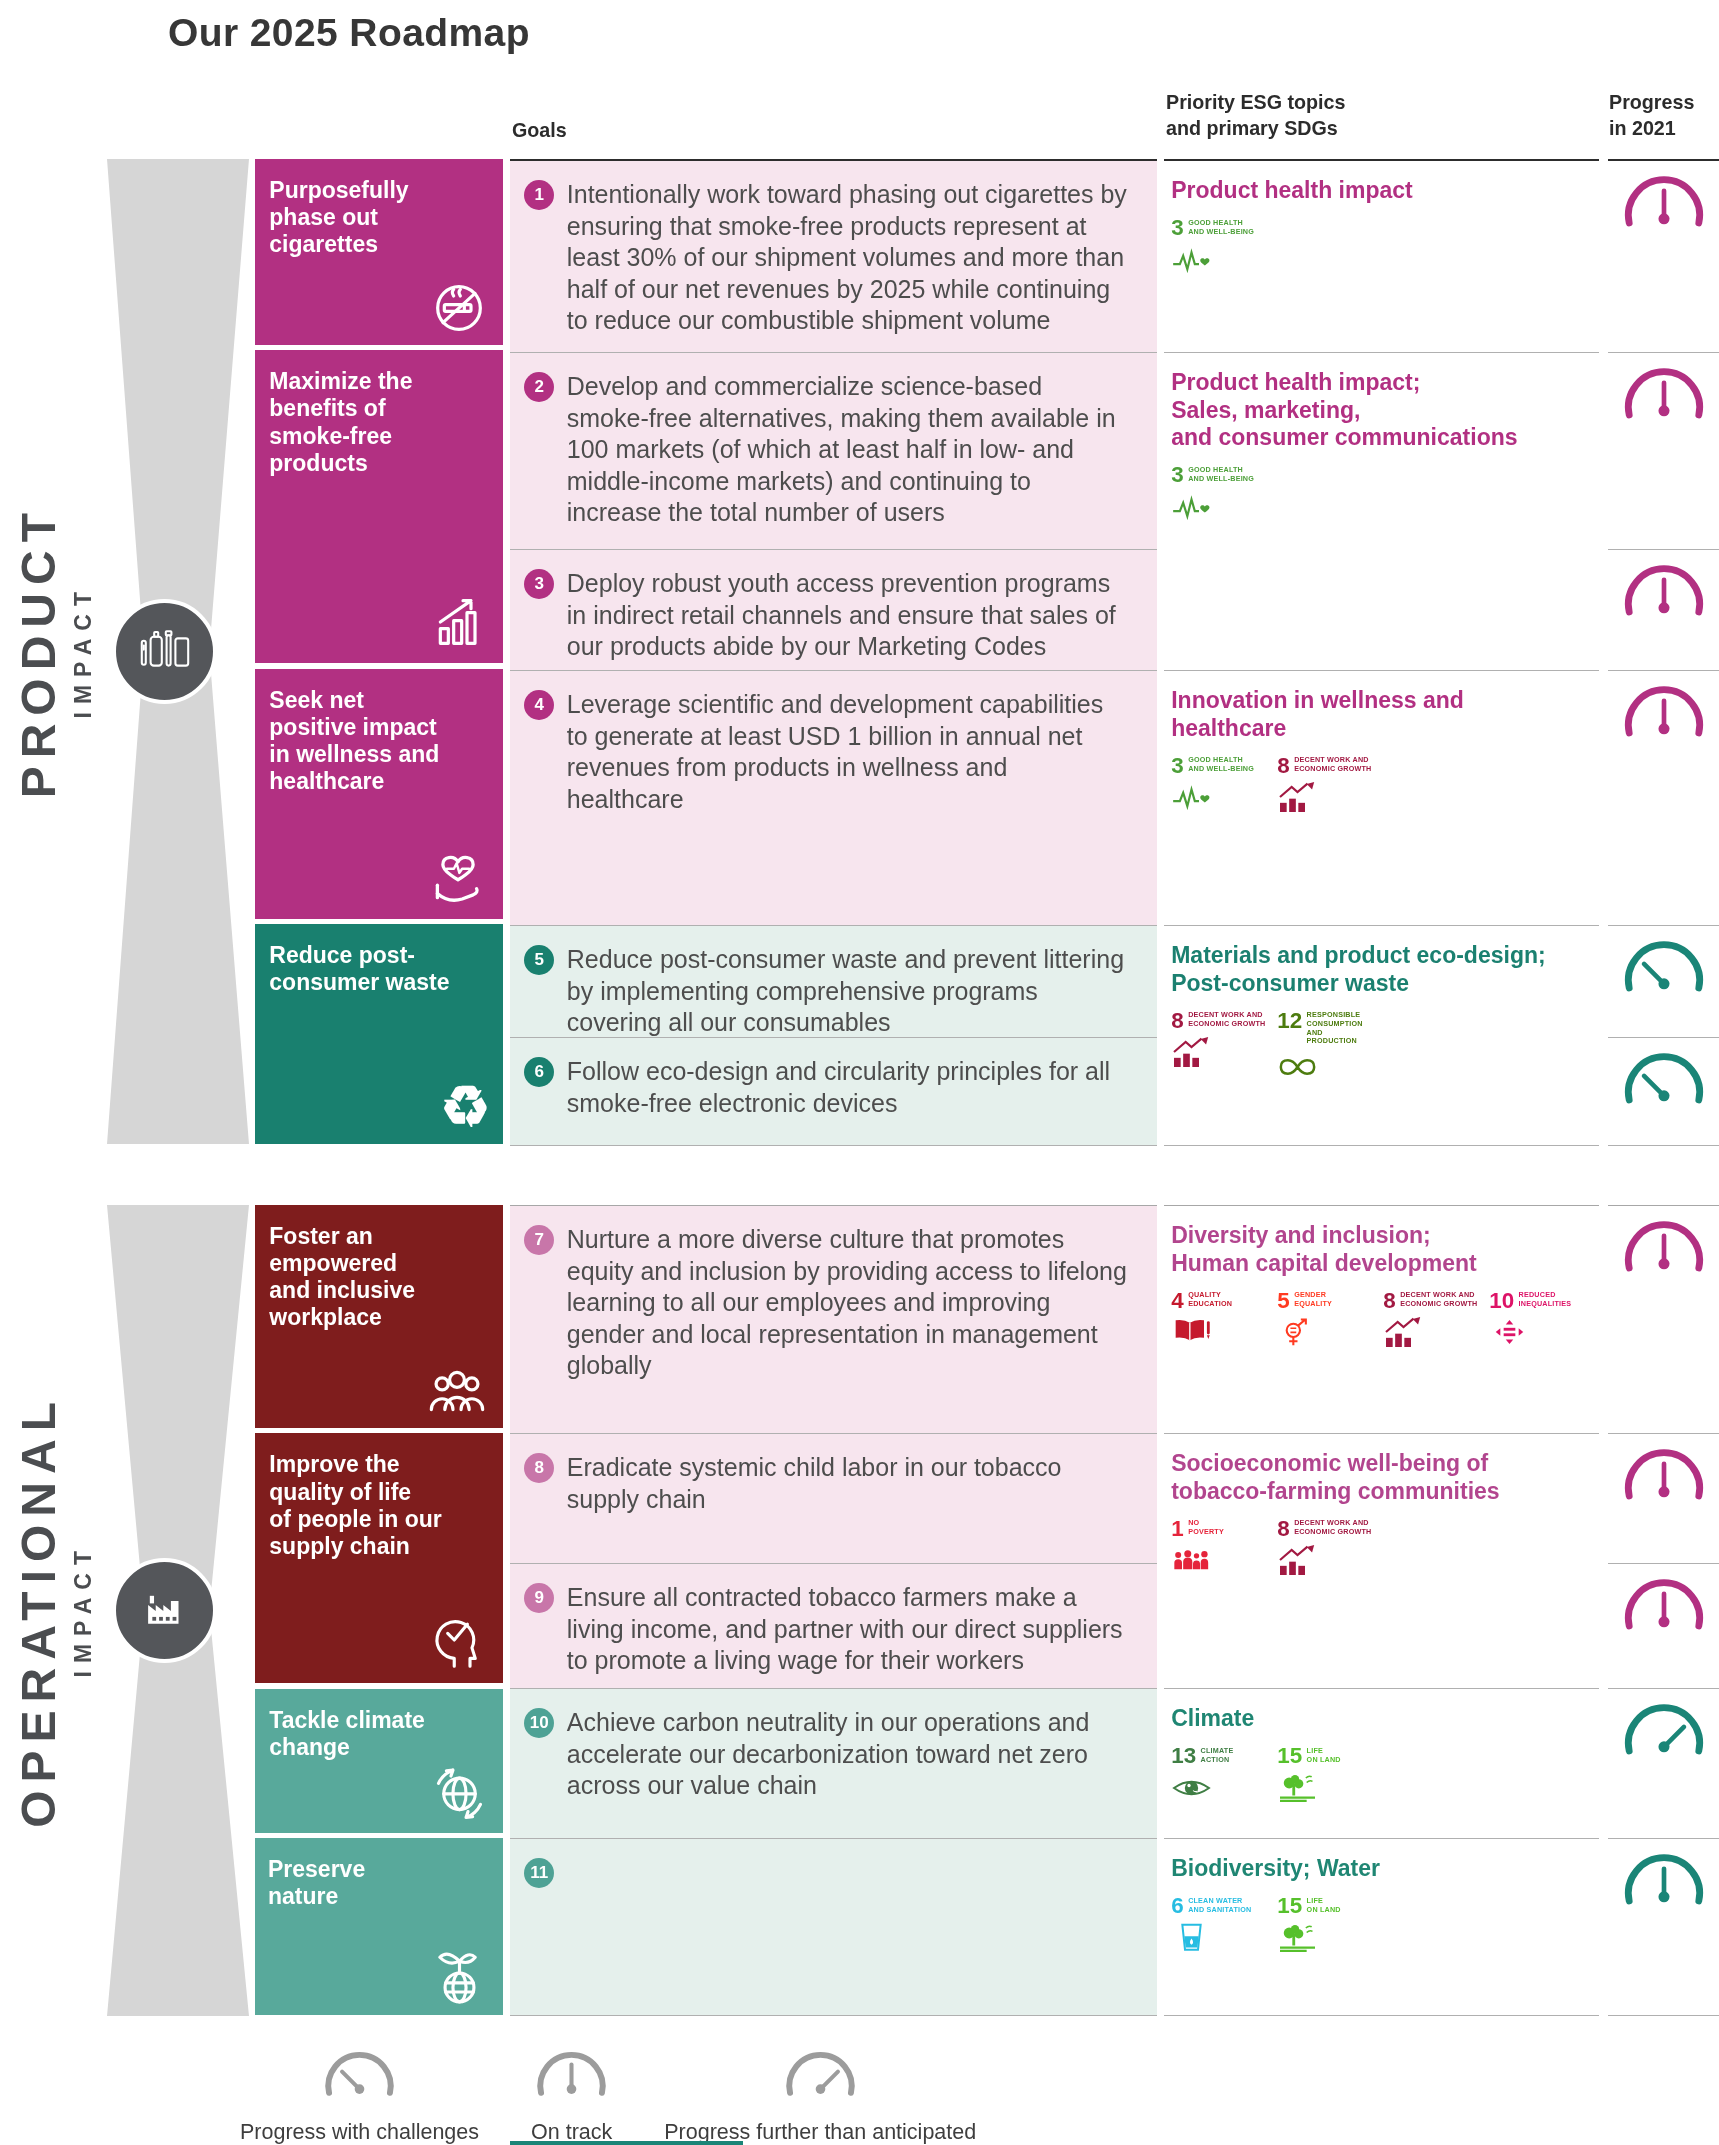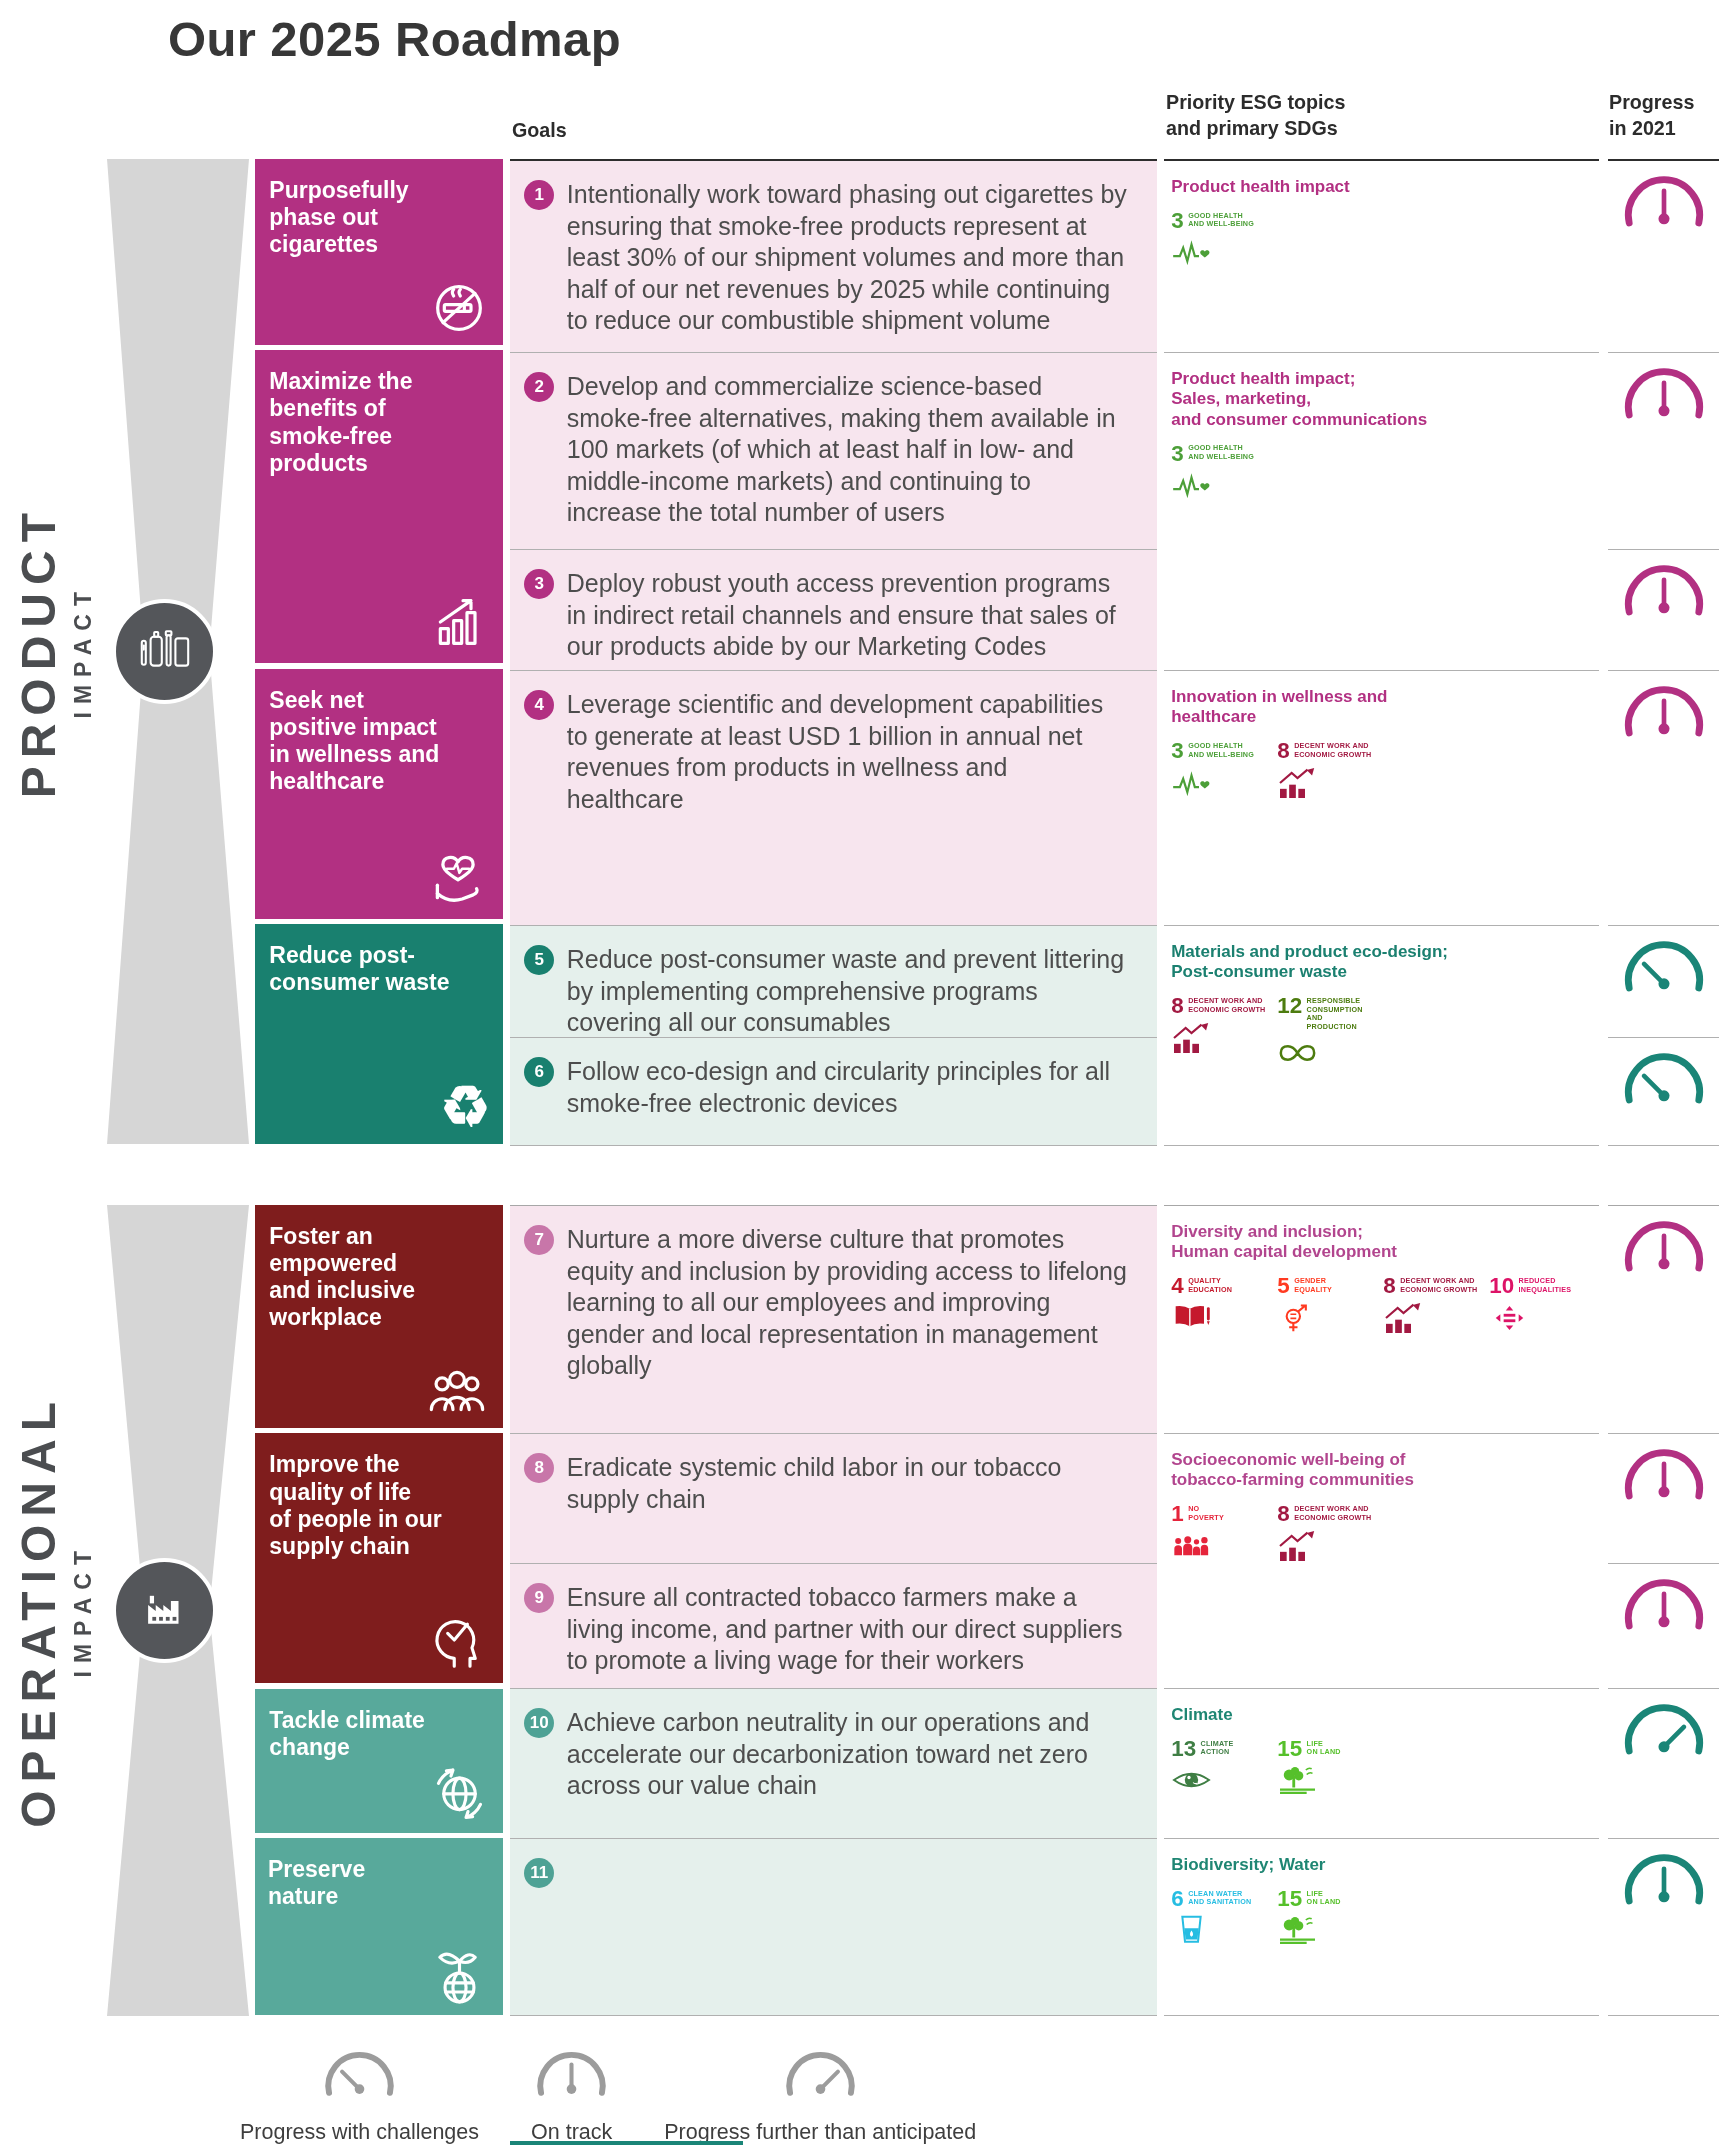--- a/index.html
+++ b/index.html
@@ -1,19 +1,19 @@
 <!DOCTYPE html>
 <html style="font-size:14.3px"><head>
 <meta charset="utf-8">
 <style>
   html,body{margin:0;padding:0;background:#fff;}
   body{width:1720px;height:2146px;position:relative;font-family:"Liberation Sans",sans-serif;overflow:hidden;}
   .pre{white-space:pre-line;}
 
-  #page-title{position:absolute;left:168px;top:10.7px;font-size:49px;font-weight:bold;color:#373737;letter-spacing:0.4px;}
+  #page-title{position:absolute;left:168px;top:10.7px;font-size:39px;font-weight:bold;color:#373737;letter-spacing:0.4px;}
 
   .colhead{position:absolute;font-size:19.7px;font-weight:bold;color:#2c2c2c;line-height:1.32;white-space:pre-line;}
   #goals-head{left:512px;top:117px;}
   #esg-head{left:1166px;top:89px;}
   #prog-head{left:1609px;top:89px;}
 
   .section{position:absolute;left:0;width:1720px;}
   #section-product{top:159px;height:985px;}
   #section-operational{top:1205px;height:811px;}
 
@@ -41,21 +41,21 @@
   .s2-top{border-top:1.8px solid #a7a7a7;}
 
   .goal-cell{box-sizing:border-box;border-bottom:1.8px solid #b0b0b0;padding:18px 16px 0 14.3px;display:flex;gap:12.5px;align-items:flex-start;}
   .bg-pink{background:#f7e5ee;} .bg-mint{background:#e5f0ec;}
   .goal-num{flex:0 0 30px;width:30px;height:30px;border-radius:50%;color:#fff;font-size:17px;font-weight:bold;
             display:flex;align-items:center;justify-content:center;margin-top:0.9px;}
   .n-magenta{background:#b23082;} .n-tealdark{background:#19806f;} .n-rose{background:#c876a9;} .n-teal{background:#4ea295;}
   .goal-text{font-size:25px;color:#4d4d4d;line-height:1.26;max-width:564px;}
 
   .esg-cell{box-sizing:border-box;border-bottom:1.8px solid #b0b0b0;padding:16px 3.6px 0 7.2px;background:#fff;}
-  .topic{font-size:17px;font-weight:bold;line-height:1.2;white-space:pre-line;}
+  .topic{font-size:23px;font-weight:bold;line-height:1.2;white-space:pre-line;}
   .t-magenta{color:#b23082;} .t-teal{color:#1b8070;} .t-rose{color:#b2458e;} .t-green{color:#1f8673;}
   .sdg-row{display:flex;gap:9px;margin-top:12.5px;}
   .sdg{width:97px;}
   .sdg-top{display:flex;gap:4.5px;align-items:flex-start;}
   .sdg-num{font-size:22.4px;font-weight:bold;line-height:.95;}
   .sdg-label{font-size:7.2px;font-weight:bold;line-height:1.2;white-space:pre-line;padding-top:1.8px;letter-spacing:0.2px;}
   .sdg-pic{width:41px;height:30px;margin-top:6.3px;display:block;}
   .sc1{color:#E5243B;} .sc3{color:#4C9F38;} .sc4{color:#C5192D;} .sc5{color:#FF3A21;} .sc6{color:#26BDE2;}
   .sc8{color:#A21942;} .sc10{color:#DD1367;} .sc12{color:#4d7c0f;} .sc13{color:#3F7E44;} .sc15{color:#56C02B;}
 

